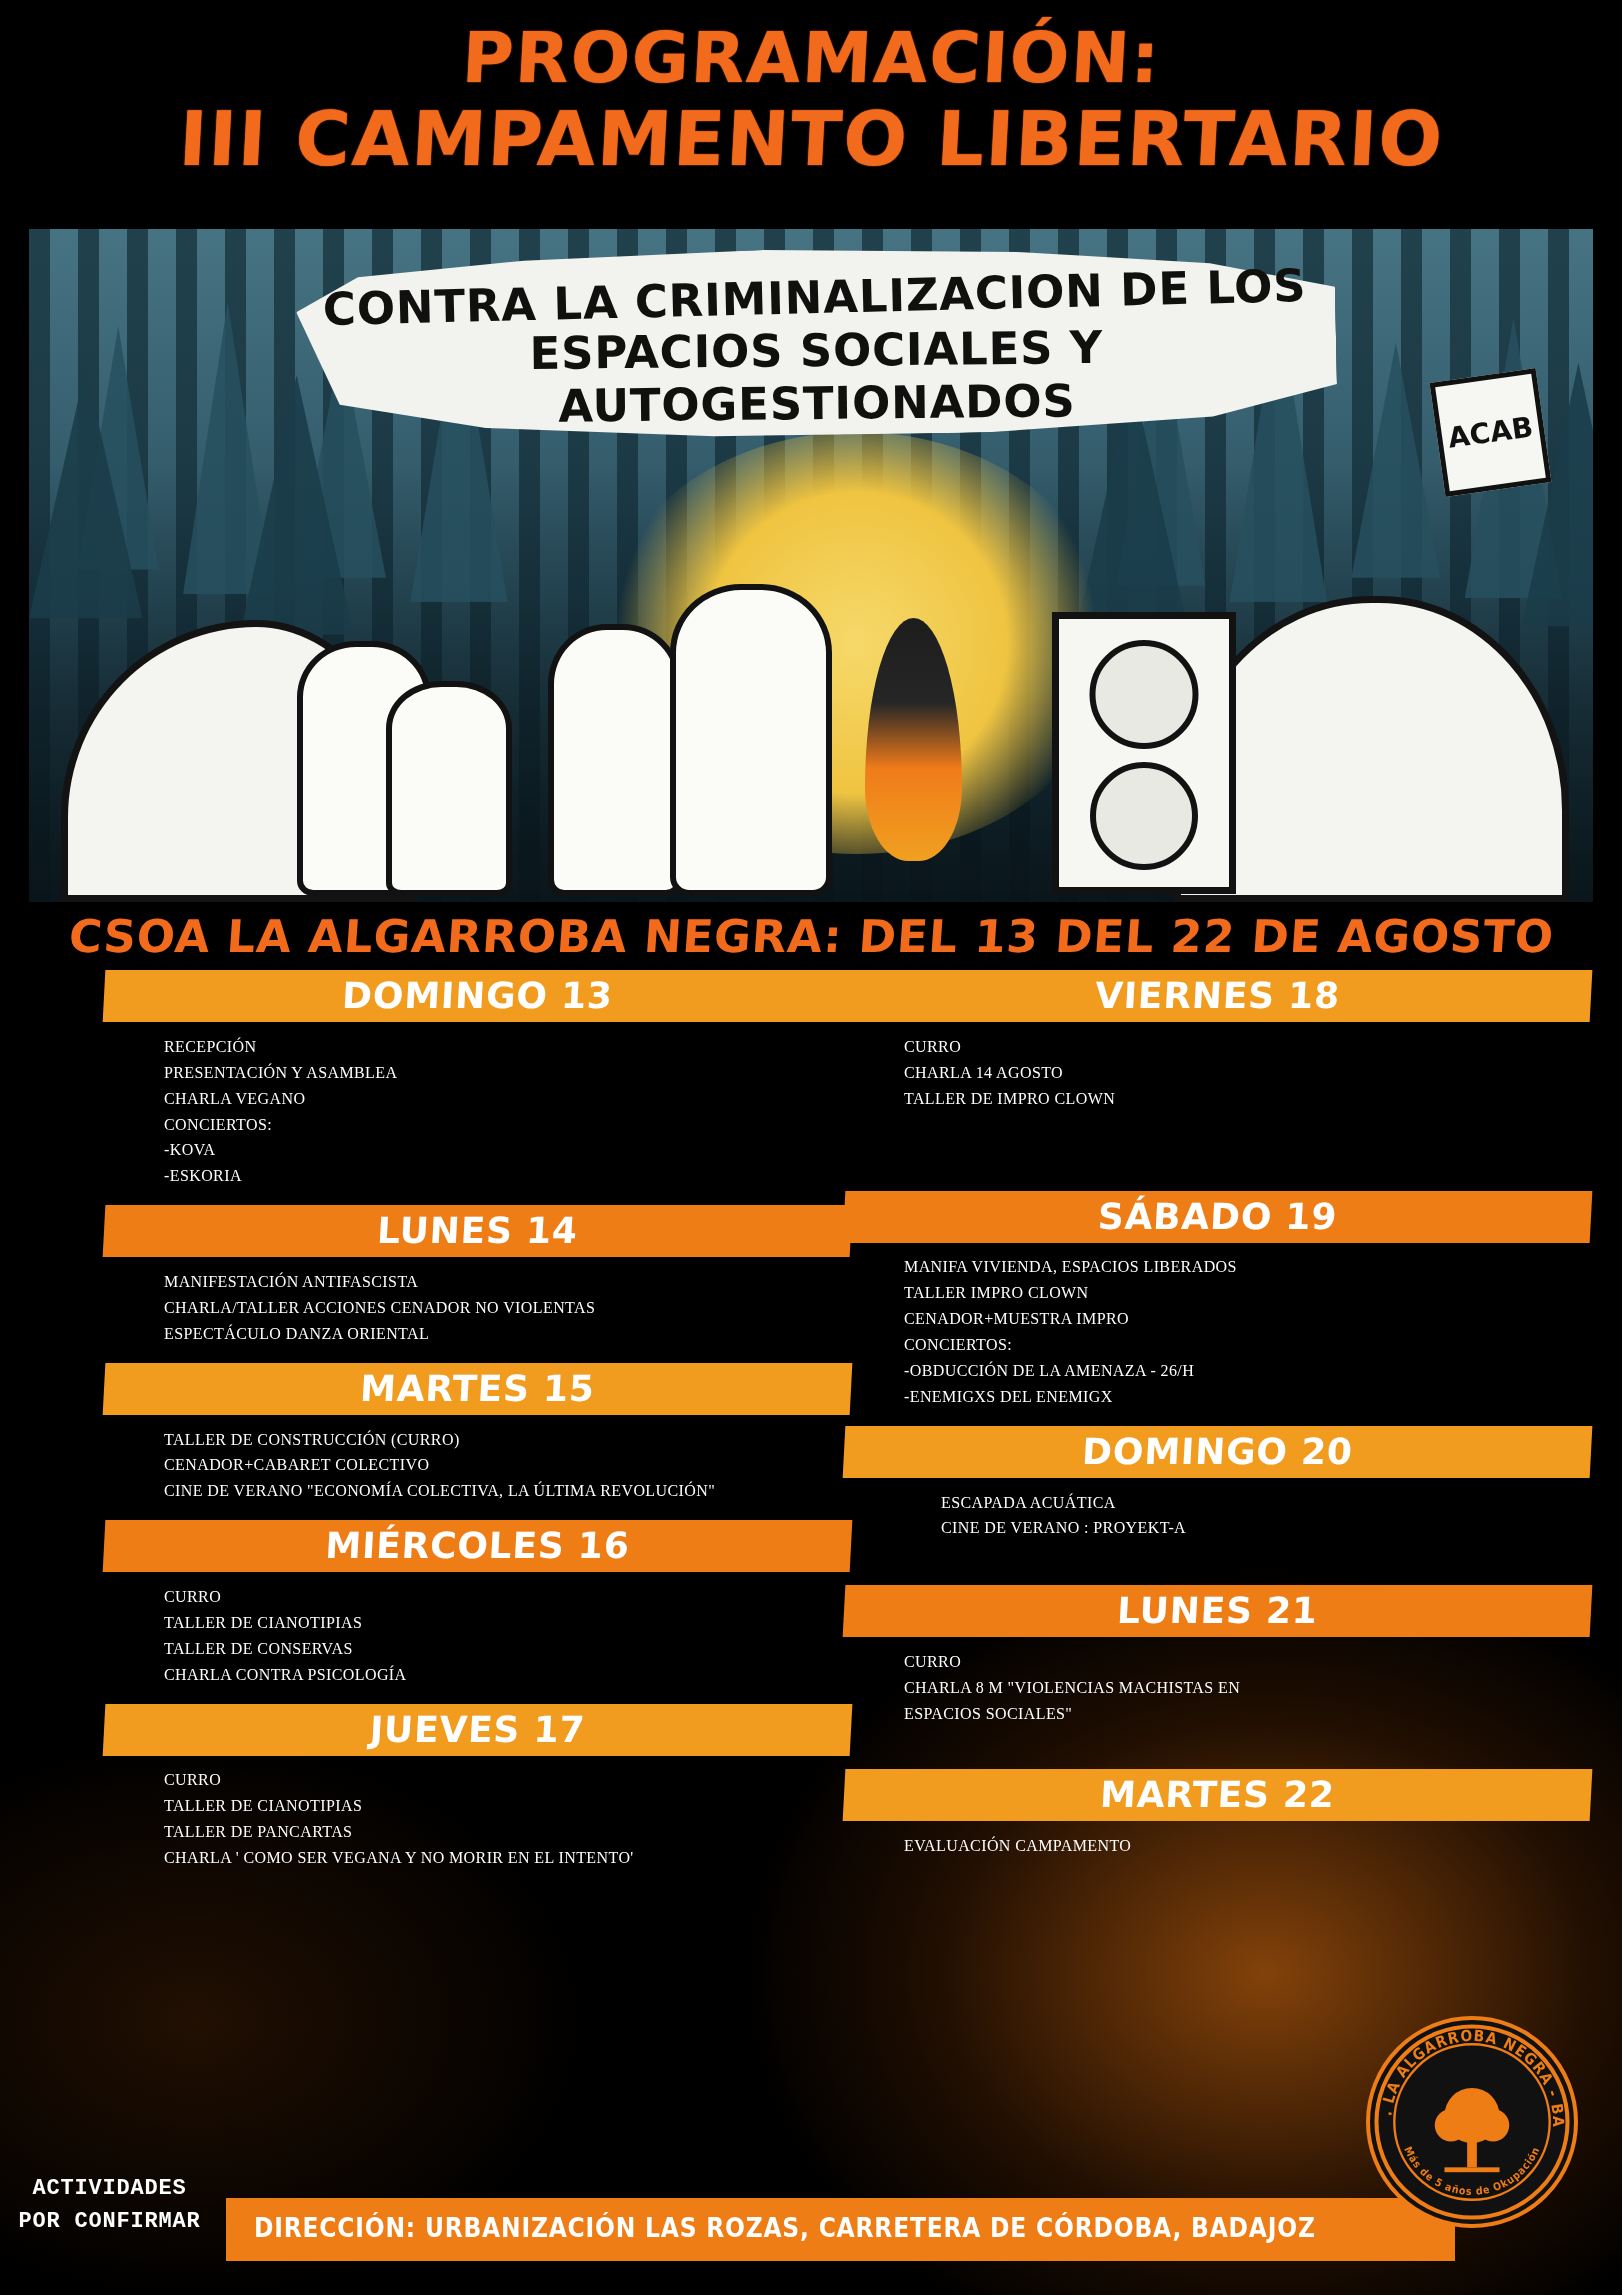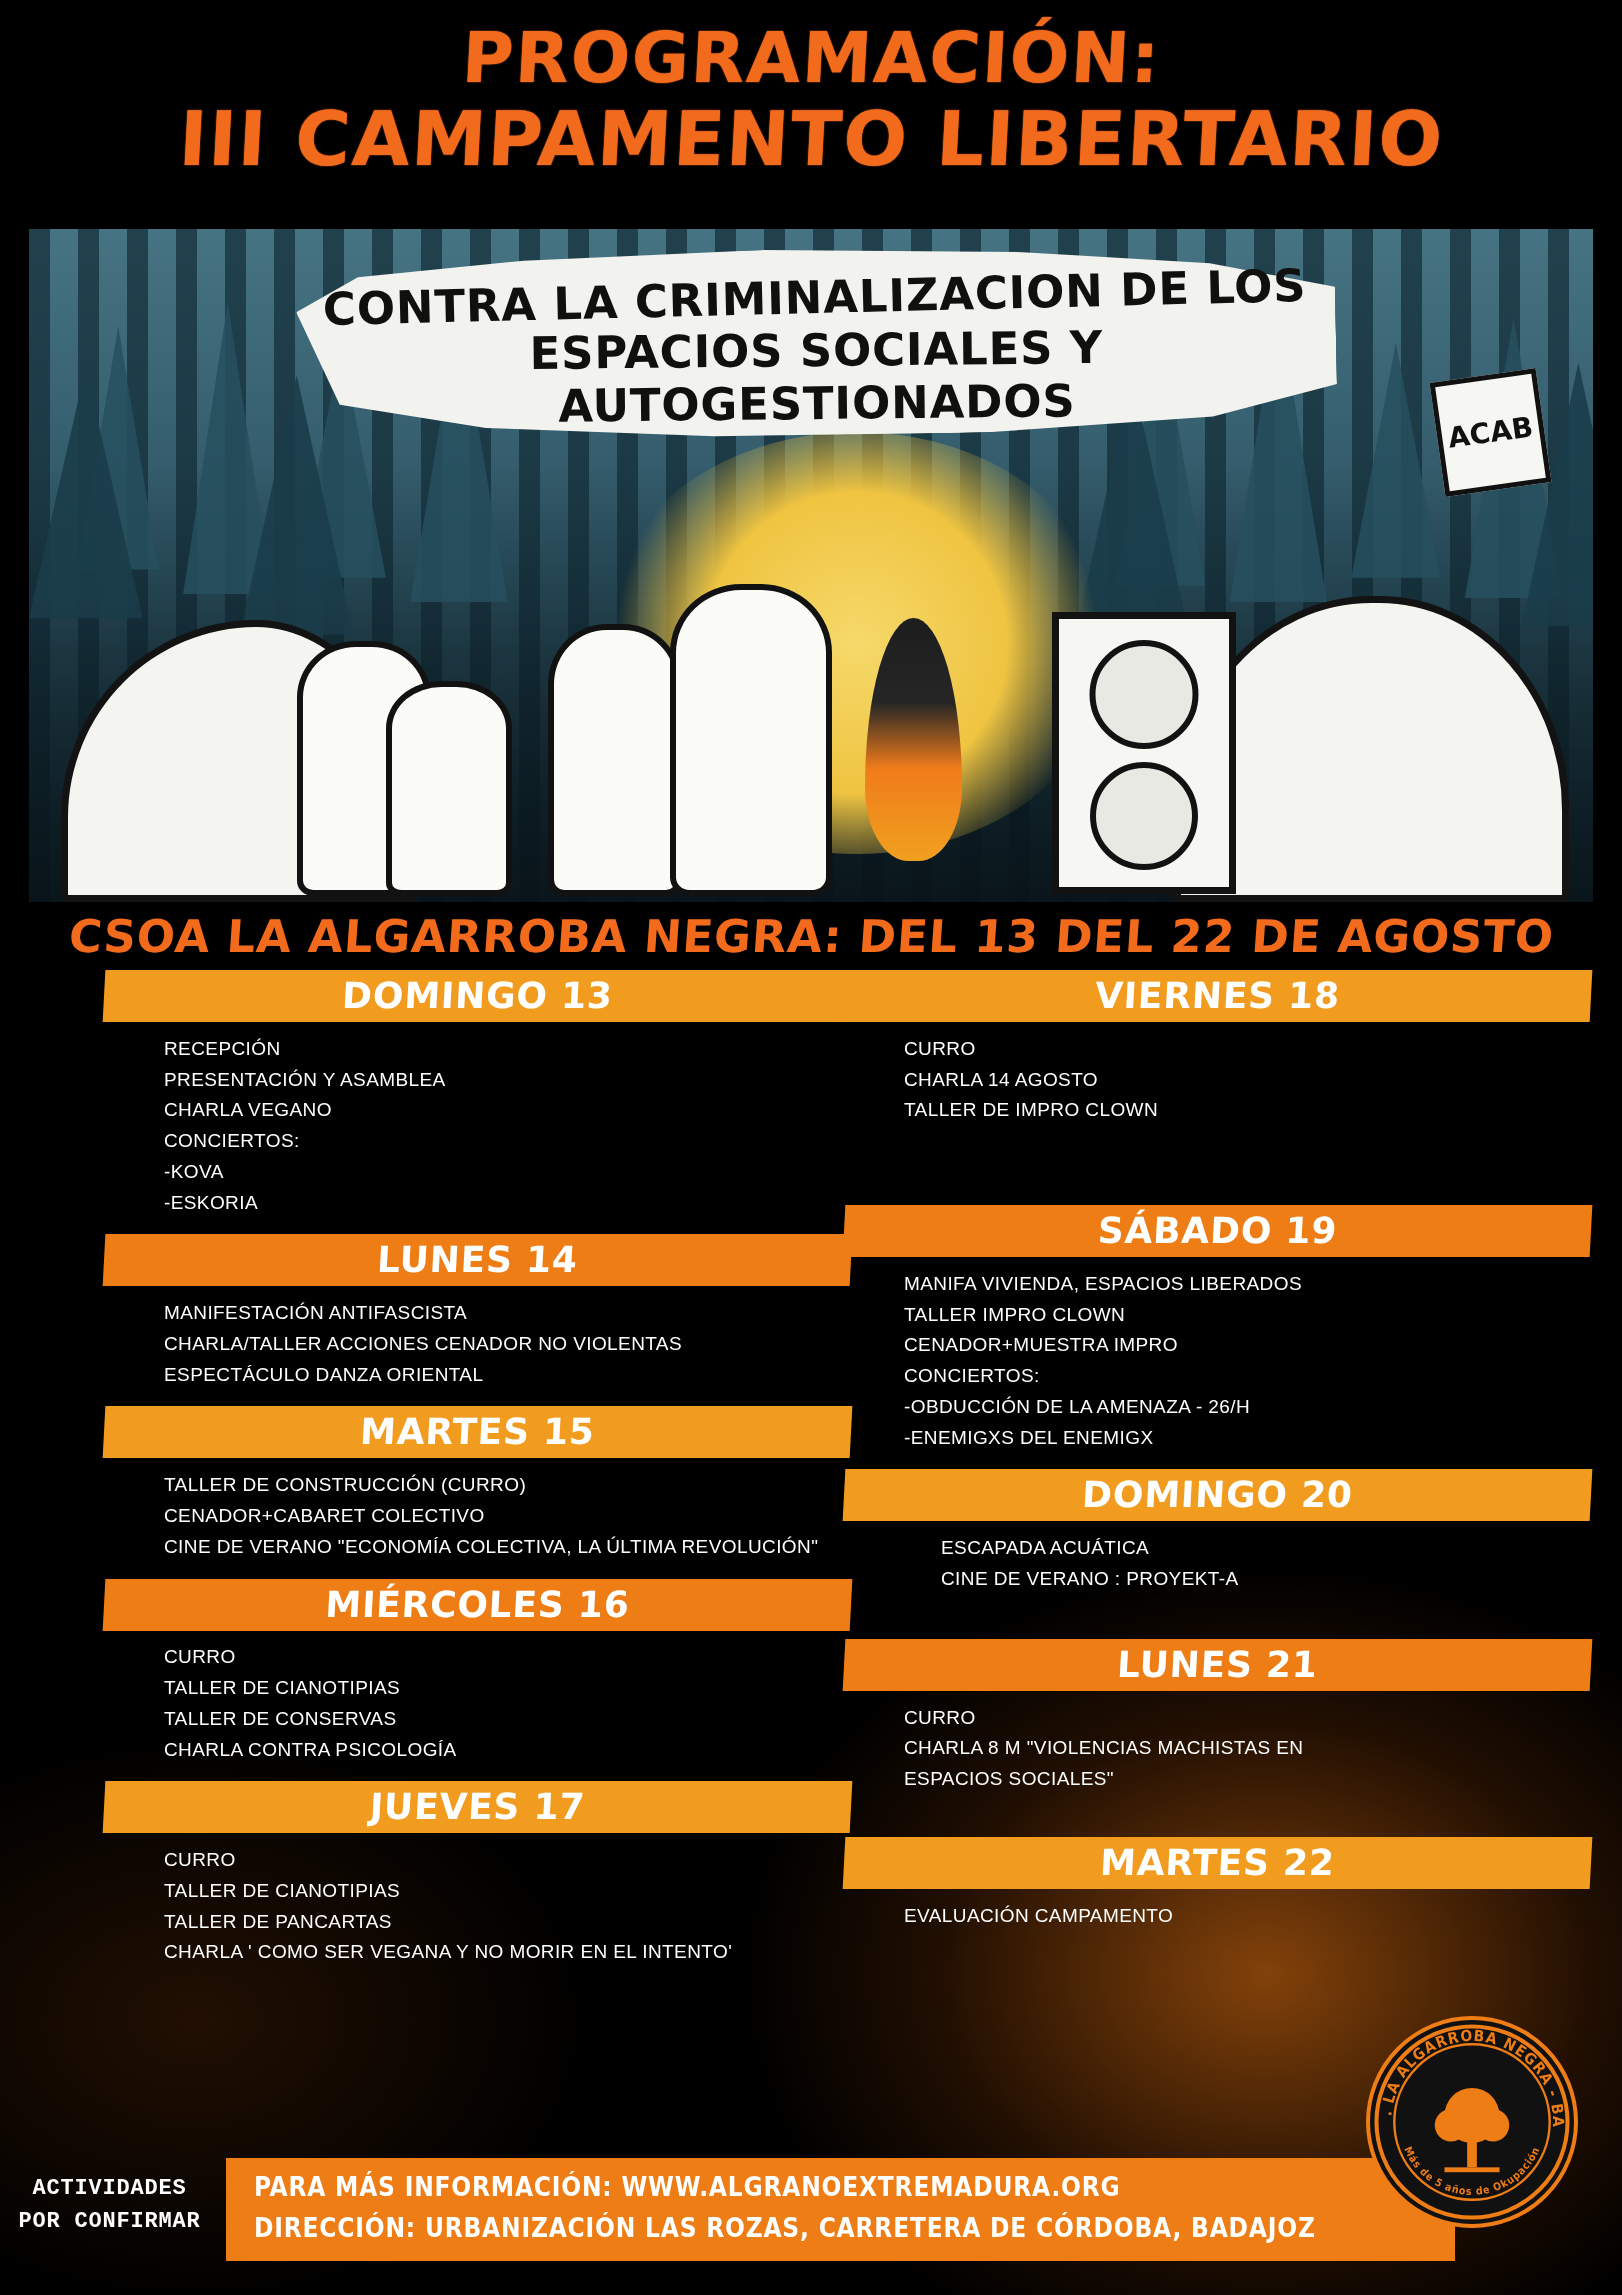--- a/index.html
+++ b/index.html
@@ -192,22 +192,22 @@
     text-align: center;
     transform: skewX(-3deg);
   }
   .day-header.alt { background: #f29c1f; }
   .day-block { margin-bottom: 8px; }
   .day-items {
     padding: 11.4px 0 8px 60px;
   }
   .day-items.center { padding-left: 97px; }
   .item {
-    font-family: Liberation Sans, sans-serif;
-    font-size: 19px;
+    font-family: Liberation Serif, serif;
+    font-size: 16px;
     letter-spacing: 0.4px;
     line-height: 1.62;
     color: #ffffff;
     white-space: nowrap;
   }
 
   
   .pending {
     position: absolute;
     left: 16px;
@@ -415,21 +415,20 @@
           <div class="item">EVALUACIÓN CAMPAMENTO</div>
         </div>
       </div>
 
     </div>
   </div>
 
   <div class="pending">ACTIVIDADES POR CONFIRMAR</div>
 
   <div class="info-box">
-    <div class="info-line">PARA MÁS INFORMACIÓN: WWW.ALGRANOEXTREMADURA.ORG</div>
     <div class="info-line">DIRECCIÓN: URBANIZACIÓN LAS ROZAS, CARRETERA DE CÓRDOBA, BADAJOZ</div>
   </div>
 
   <div class="logo">
     <svg viewBox="0 0 252 252" width="204" height="204">
       <defs>
         <path id="arcTop" d="M 26,126 A 100,100 0 0 1 226,126"></path>
         <path id="arcBottom" d="M 36,126 A 90,90 0 0 0 216,126"></path>
       </defs>
       <circle cx="126" cy="126" r="118" fill="none" stroke="#ef7d15" stroke-width="5"></circle>

